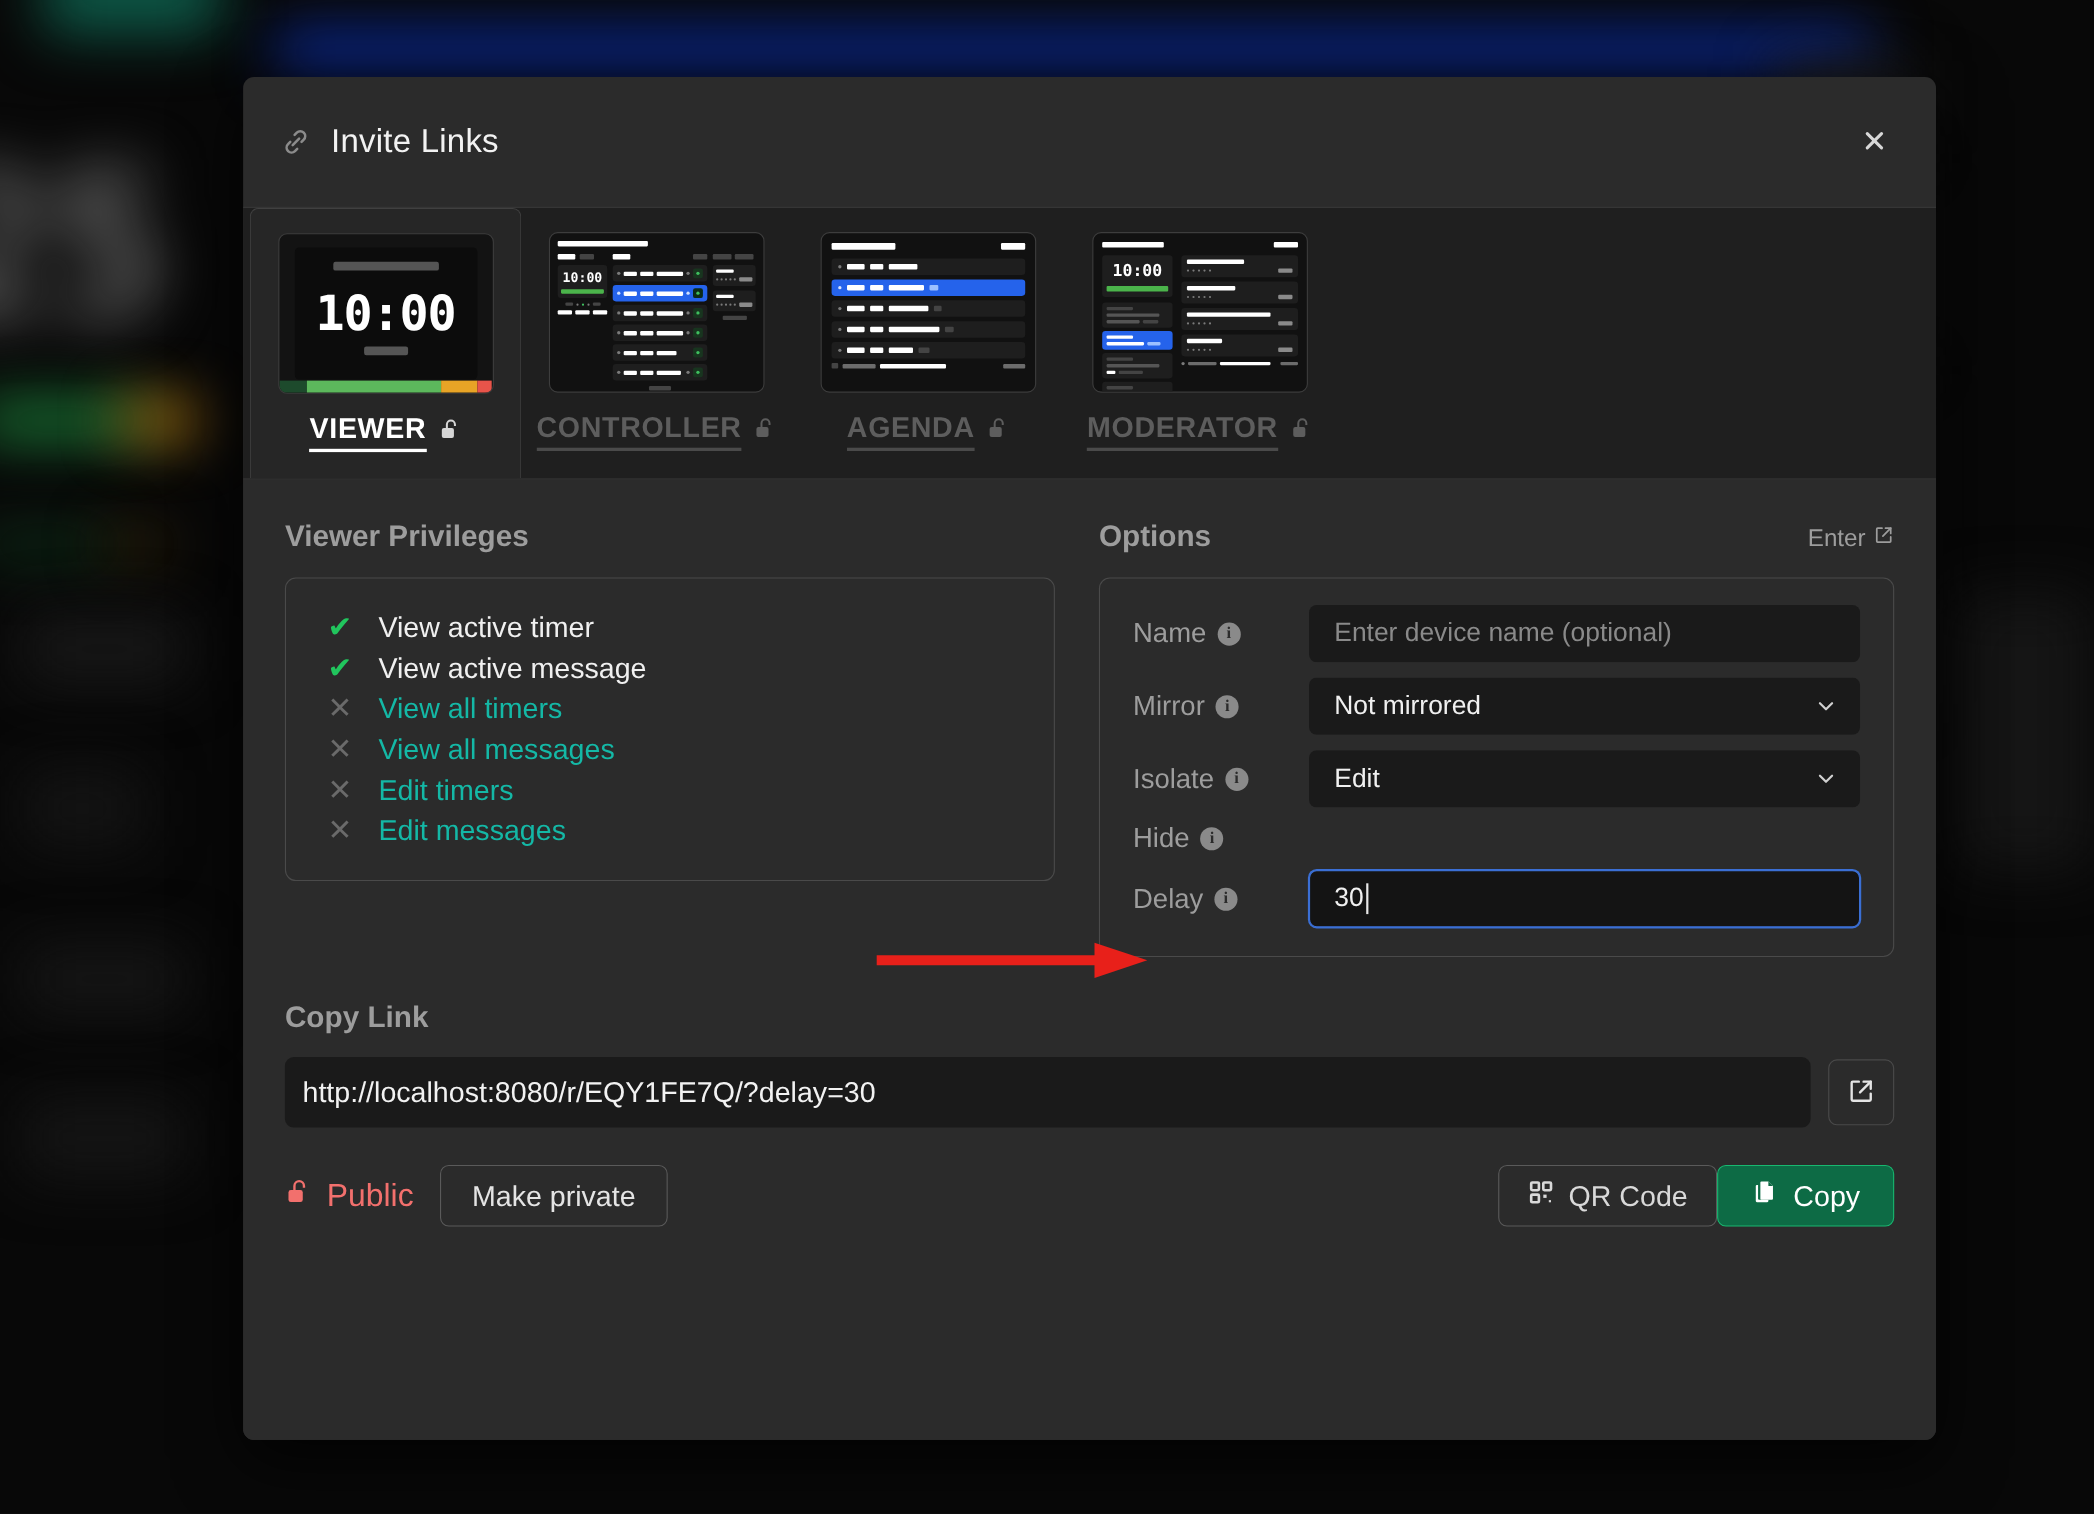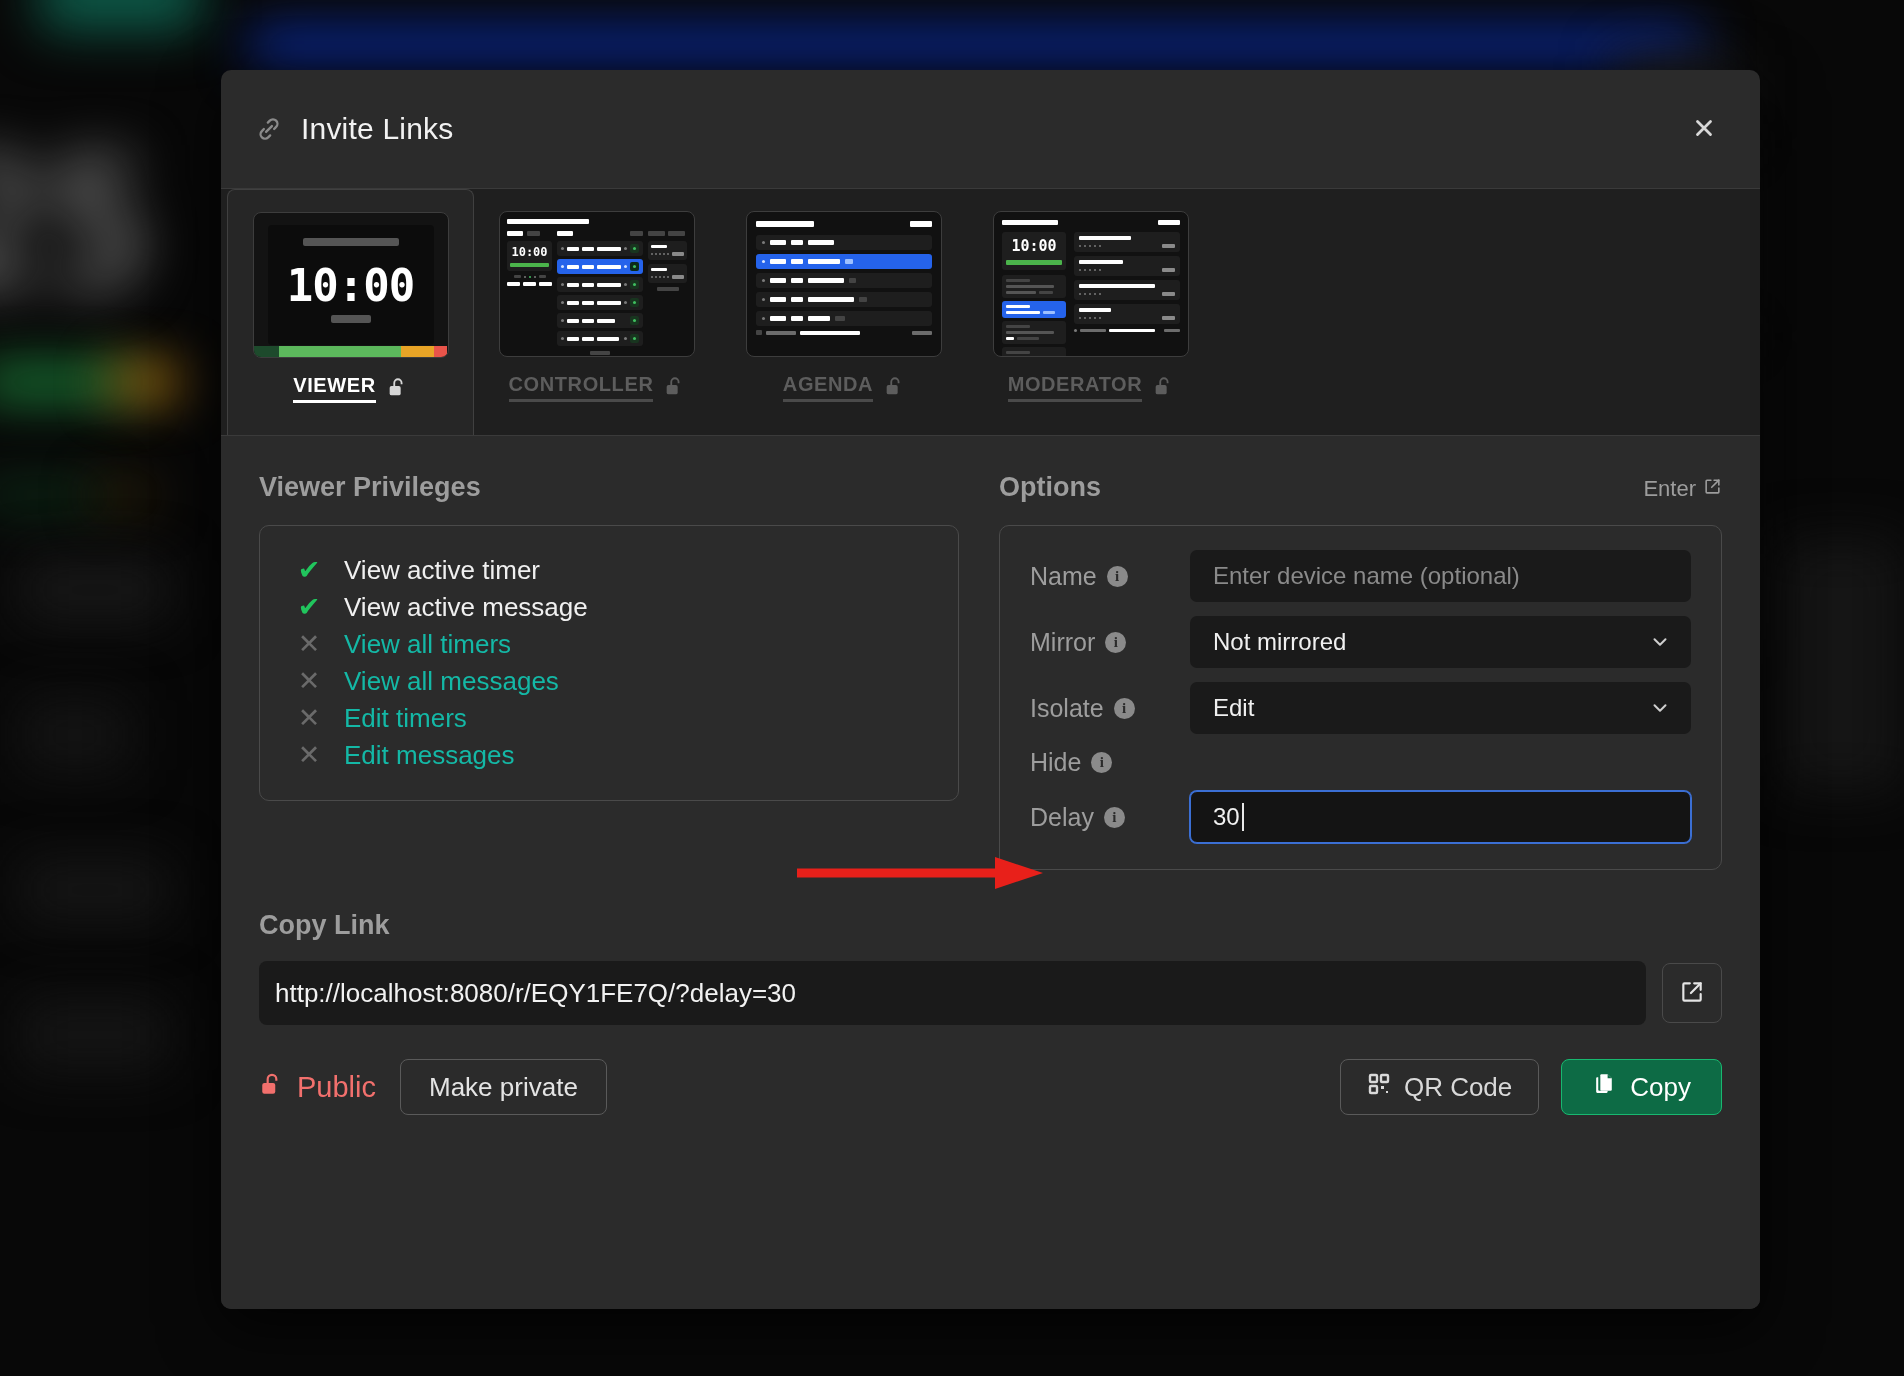--- a/index.html
+++ b/index.html
@@ -93,21 +93,21 @@
     width: 196px; height: 146px;
     background: #111;
     border: 1px solid #3d3d3d;
     border-radius: 8px;
     overflow: hidden;
     position: relative;
   }
   .tab.active .thumb { width: 196px; height: 146px; background: #131313; }
   .tab-label-row { display: flex; align-items: center; gap: 10px; margin-top: 16px; }
   .tab-label {
-    font-size: 20px; font-weight: 700; letter-spacing: .6px;
+    font-size: 26px; font-weight: 700; letter-spacing: .6px;
     color: #5d5d5d;
     border-bottom: 3px solid #4a4a4a;
     padding-bottom: 3px;
   }
   .tab.active .tab-label { color: #ffffff; border-bottom-color: #ffffff; }
   .lock-ico { width: 22px; height: 24px; color: #5d5d5d; }
   .tab.active .lock-ico { color: #d6d6d6; }
 
   
   .vw-screen { position: absolute; left: 14px; top: 12px; right: 14px; bottom: 12px;
@@ -196,21 +196,21 @@
   .public-tag { display: flex; align-items: center; gap: 12px; color: #f2706d; font-size: 29px; }
   .public-tag .lock-open { width: 26px; height: 28px; color: #f2706d; }
   .btn {
     font-family: "Liberation Sans", sans-serif; cursor: pointer;
     display: inline-flex; align-items: center; justify-content: center; gap: 13px;
   }
   .btn-outline {
     margin-left: 24px; height: 56px; padding: 0 28px; background: #2b2b2b;
     border: 1px solid #5a5a5a; border-radius: 8px; color: #e4e4e4; font-size: 26px;
   }
-  .right-actions { margin-left: auto; display: flex; align-items: center; gap: 22px; }
+  .right-actions { margin-left: auto; display: flex; align-items: center; }
   .btn-qr { height: 56px; padding: 0 26px; background: #2b2b2b; border: 1px solid #5a5a5a;
             border-radius: 8px; color: #d9d9d9; font-size: 26px; }
   .btn-qr svg { width: 24px; height: 24px; }
   .btn-copy { height: 56px; padding: 0 30px; background: #0d6b45; border: 1px solid #18b870;
               border-radius: 8px; color: #ffffff; font-size: 26px; }
   .btn-copy svg { width: 25px; height: 25px; }
 
   .warn {
     margin-top: 38px; height: 62px; background: #3a3a3a; border-radius: 8px;
     display: flex; align-items: center; gap: 18px; padding: 0 26px;

